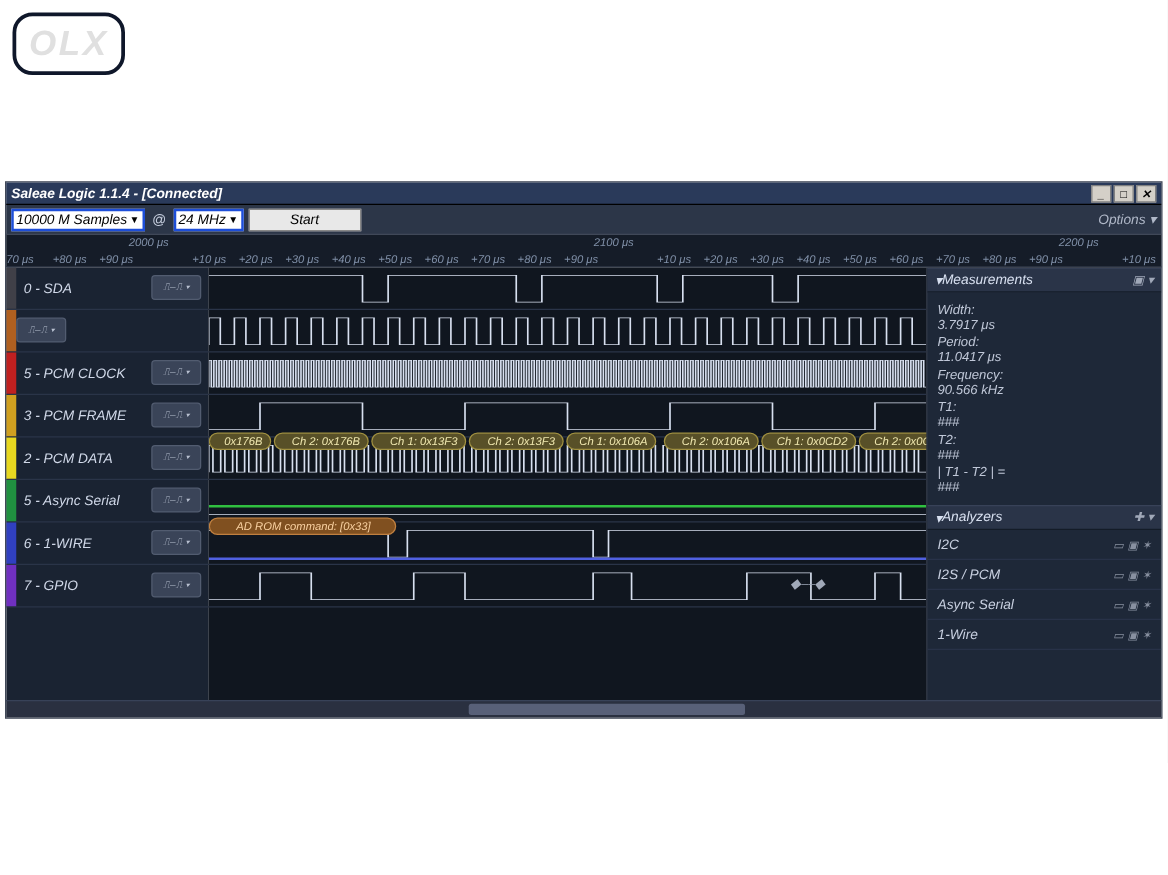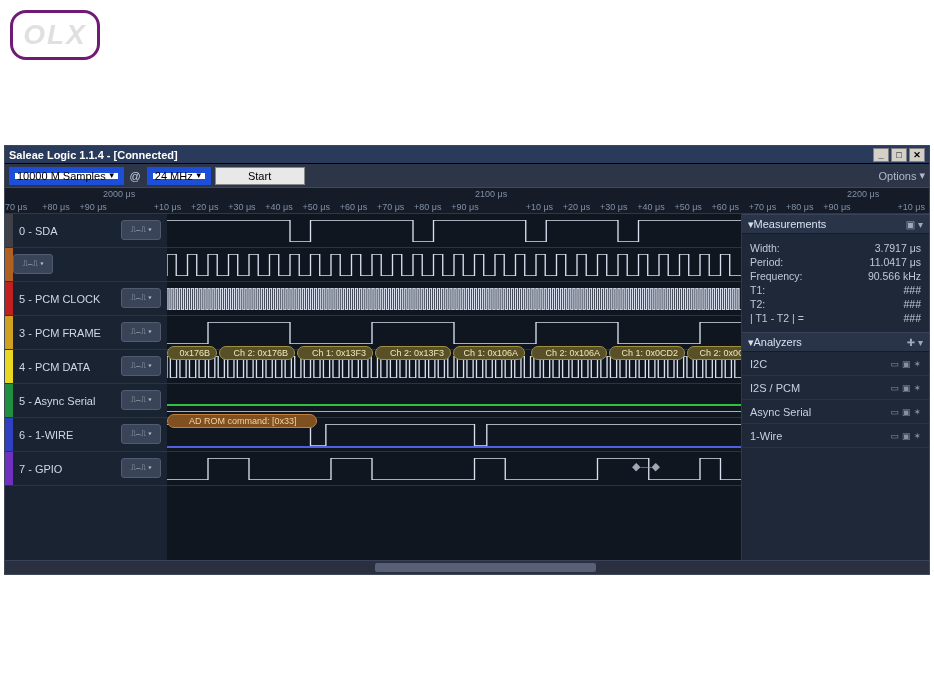--- a/index.html
+++ b/index.html
@@ -3,52 +3,52 @@
 <meta charset="utf-8">
 <style>
 * { margin:0; padding:0; box-sizing:border-box; font-family:Arial,Helvetica,sans-serif; }
 html,body { width:934px; height:700px; background:#fff; overflow:hidden; }
 
 .outer { position:relative; width:934px; height:700px; }
 
 
 .olx {
   position:absolute; left:10px; top:10px; width:90px; height:50px;
-  border:3px solid #701a75; border-radius:16px; color:#e0e0e0;
+  border:3px solid #0f172a; border-radius:16px; color:#e0e0e0;
   display:flex; align-items:center; justify-content:center;
   font-size:28px; font-weight:bold; font-style:italic; letter-spacing:2px;
   pointer-events:none;
 }
 
 
 .app {
   position:absolute; left:4px; top:145px; right:4px; height:430px;
   background:#e5e5e5; border:1px solid #404858; color:#c8d0e0;
-  display:flex; flex-direction:column; font-size:11px;
+  display:flex; flex-direction:column; font-size:11px;font-style:italic;
 }
 
 
 .titlebar {
   height:18px; background:#2a3a5a; border-bottom:1px solid #000;
   display:flex; align-items:center; padding:0 4px; color:#fff; font-weight:bold;
 }
 .titlebar .spacer { flex:1; }
 .winbtns { display:flex; gap:2px; }
 .winbtn {
   width:16px; height:14px; background:#d4d0c8; border:1px solid #808080;
   font-size:9px; line-height:12px; text-align:center; color:#000; cursor:pointer;
 }
 
 
 .toolbar {
   height:24px; background:#2c3648; border-bottom:1px solid #404858;
   display:flex; align-items:center; gap:4px; padding:0 4px;
 }
 .sel {
-  height:18px; background:#fff; color:#000; border:6px solid #1d4ed8;
+  height:18px; background:#fff; color:#000; border:2px solid #1d4ed8;
   font-size:11px; padding:0 2px; display:flex; align-items:center; gap:2px;
 }
 .sel .arrow { font-size:8px; }
 .at { color:#c8d0e0; margin:0 2px; }
 .startbtn {
   width:90px; height:18px; background:#e8e8e8; color:#000;
   border:1px solid #888; display:flex; align-items:center;
   justify-content:center; cursor:pointer; font-size:11px;
 }
 .toolbar .spacer { flex:1; }
@@ -97,21 +97,21 @@
 
 
 .panel-hdr {
   height:20px; background:#2a3448; border-top:1px solid #384258;
   border-bottom:1px solid #141c28; display:flex; align-items:center;
   padding:0 6px; color:#d8e0f0; font-size:11px;
 }
 .panel-hdr .spacer { flex:1; }
 .gear { font-size:10px; color:#a0a8b8; cursor:pointer; }
 .panel-body { padding:6px 8px; color:#c0c8d8; font-size:10.5px; }
-.meas-row { display:flex; justify-content:space-between; margin:2px 0; }
+.meas-row { display:flex; justify-content:space-between; margin:2px 0;flex-direction:column; }
 .meas-row .k { min-width:70px; }
 .analyzer-row {
   height:24px; display:flex; align-items:center; padding:0 8px;
   border-bottom:1px solid #283248; color:#c8d0e0;
 }
 .analyzer-row .spacer { flex:1; }
 .micro { display:flex; gap:3px; }
 .micro span { font-size:9px; color:#8890a0; cursor:pointer; }
 
 
@@ -181,21 +181,21 @@
             <div class="chlabel">5 - PCM CLOCK</div>
             <div class="trigbtn">⎍‒⎍ ▾</div>
           </div>
           <div class="chrow">
             <div class="chcolor" style="background:#d0a020"></div>
             <div class="chlabel">3 - PCM FRAME</div>
             <div class="trigbtn">⎍‒⎍ ▾</div>
           </div>
           <div class="chrow">
             <div class="chcolor" style="background:#e8d820"></div>
-            <div class="chlabel">4 - PCM DATA</div>
+            <div class="chlabel">2 - PCM DATA</div>
             <div class="trigbtn">⎍‒⎍ ▾</div>
           </div>
           <div class="chrow">
             <div class="chcolor" style="background:#209040"></div>
             <div class="chlabel">5 - Async Serial</div>
             <div class="trigbtn">⎍‒⎍ ▾</div>
           </div>
           <div class="chrow">
             <div class="chcolor" style="background:#3040c0"></div>
             <div class="chlabel">6 - 1-WIRE</div>

